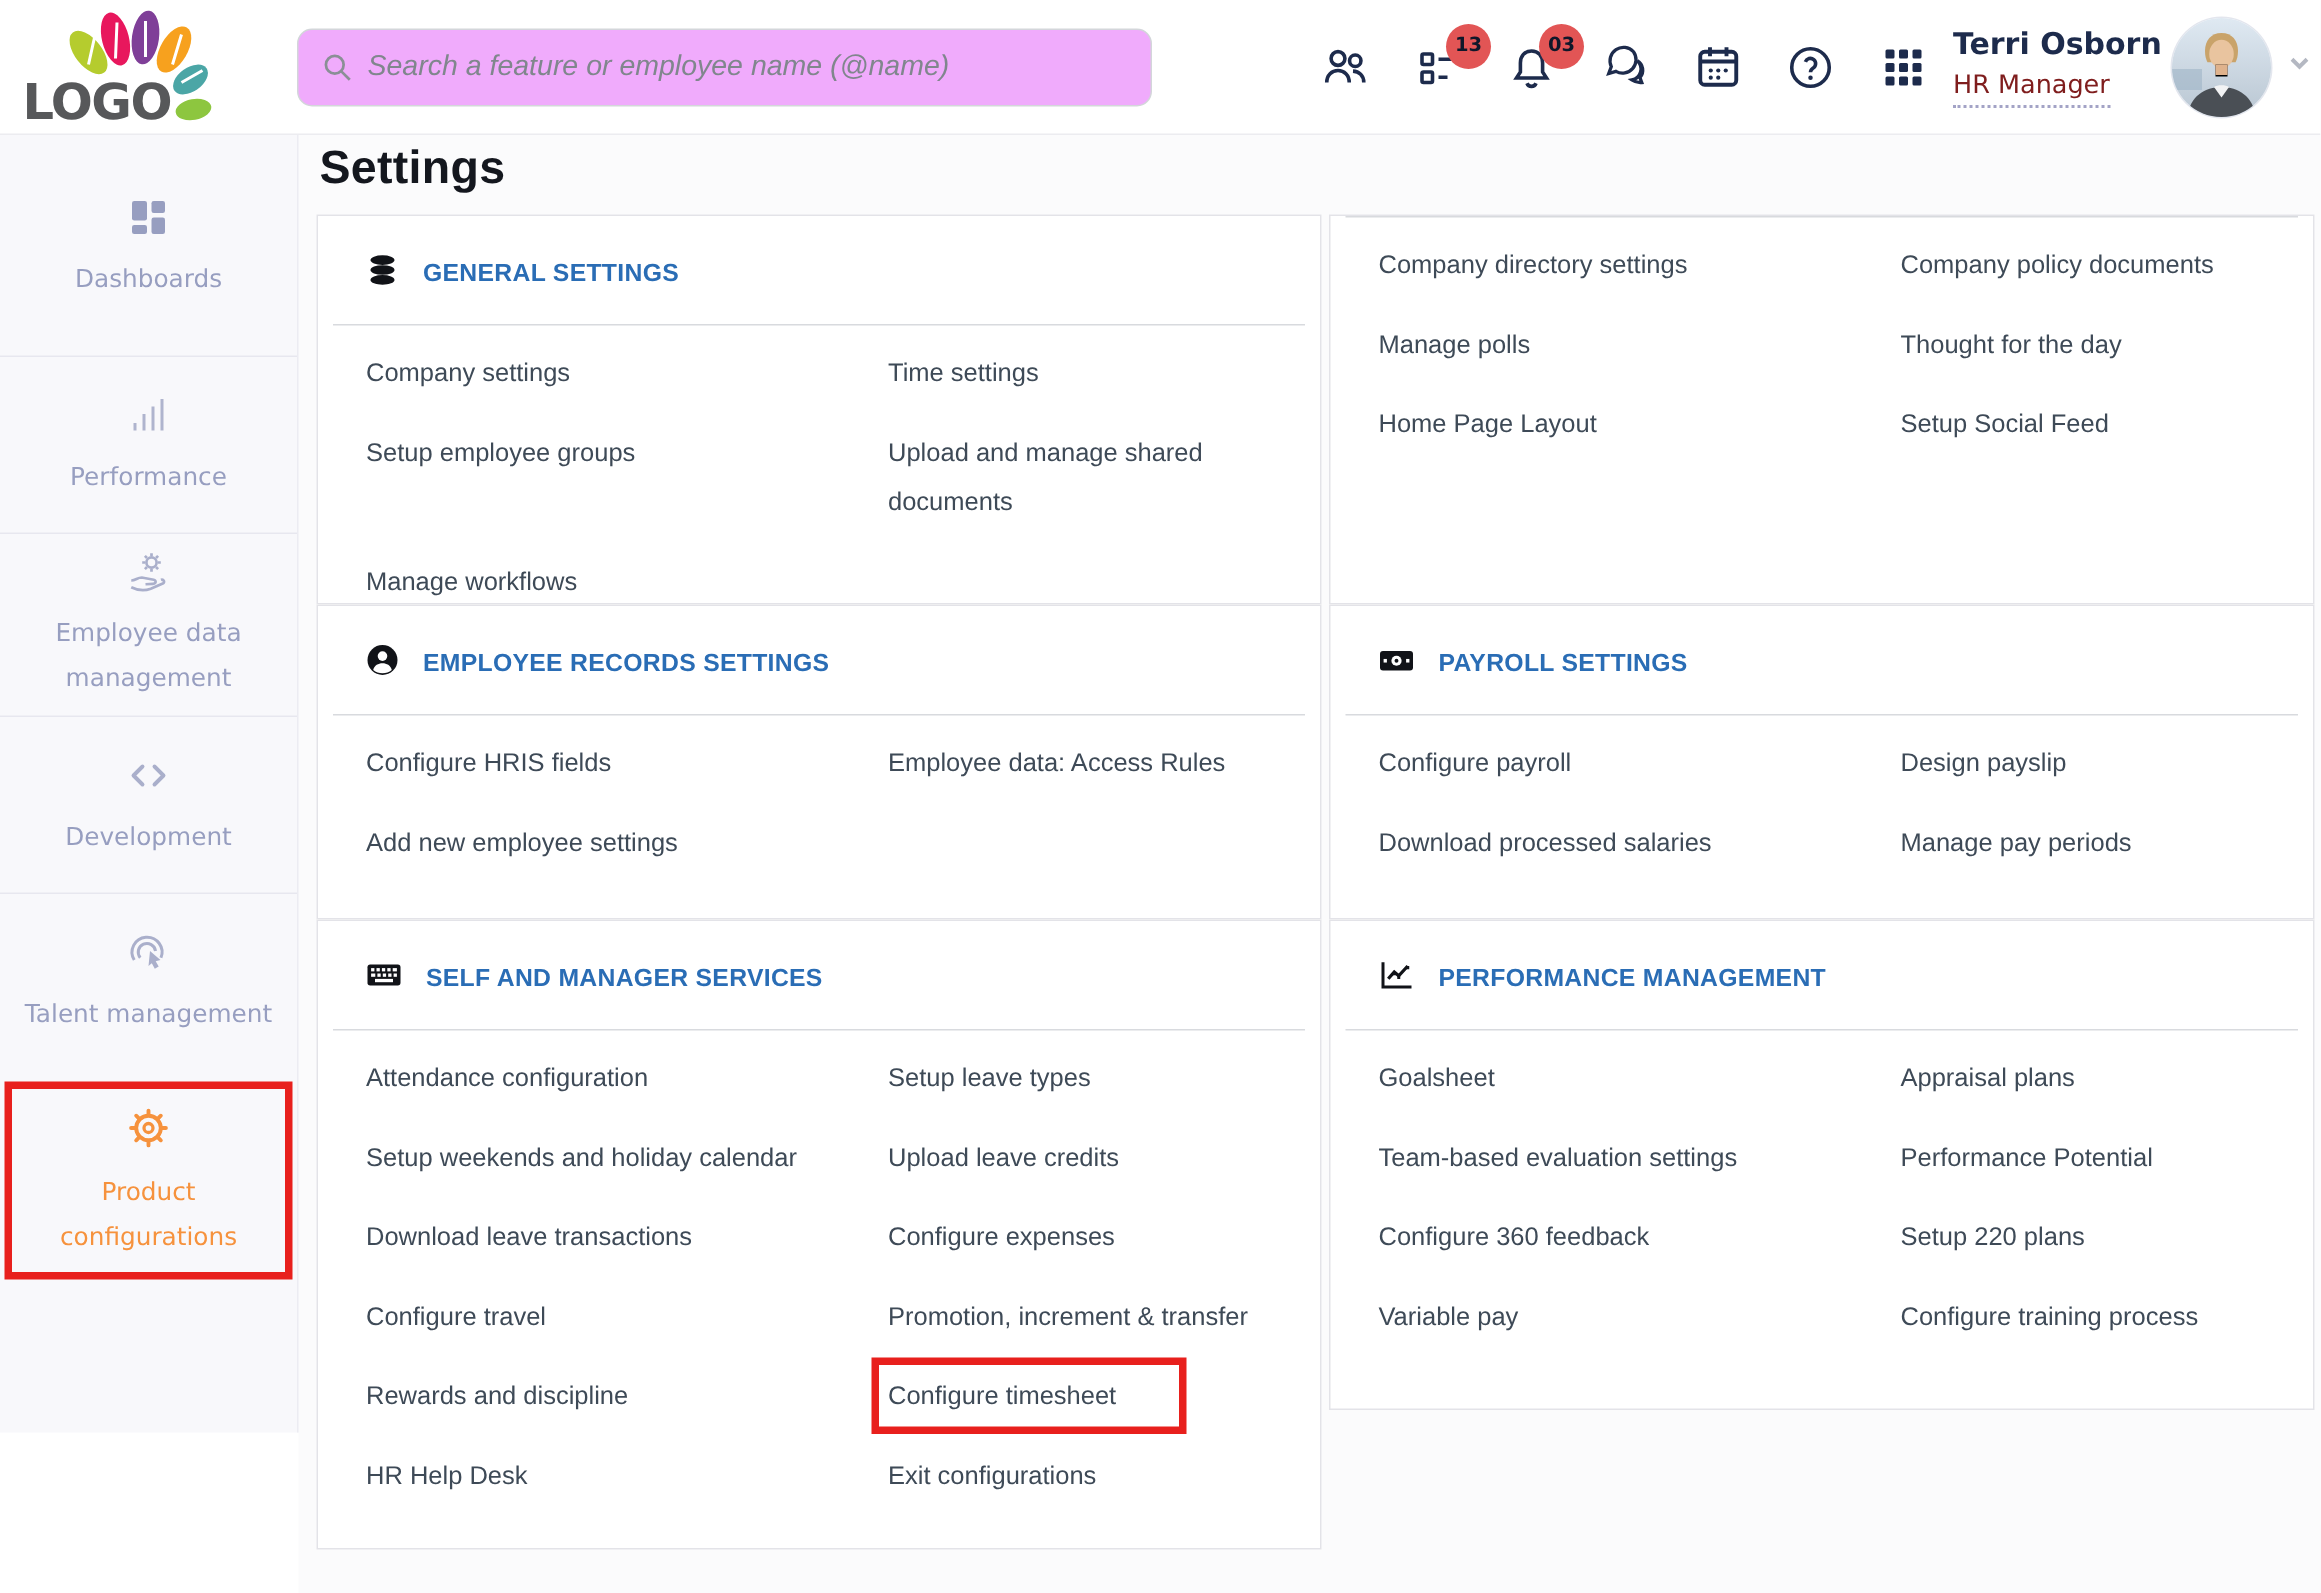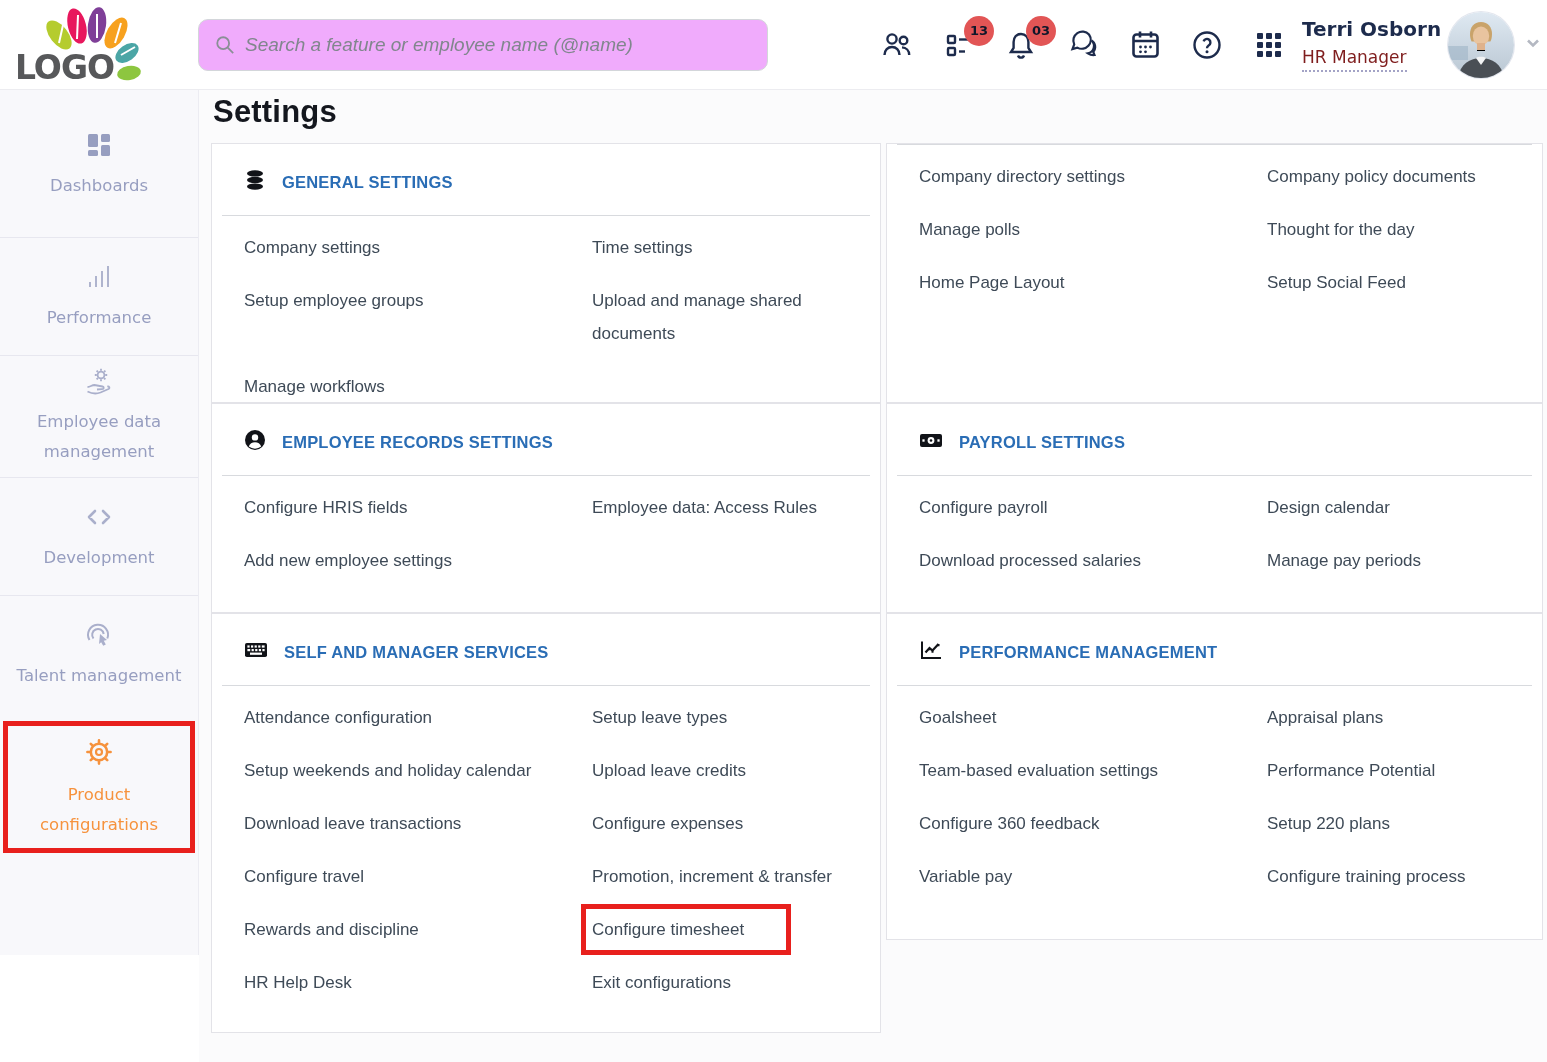--- a/index.html
+++ b/index.html
@@ -336,21 +336,21 @@
                 <circle cx="12" cy="11.5" r="3.4" fill="#fff"></circle>
                 <circle cx="12" cy="11.5" r="1.3" fill="#111318"></circle>
                 <rect x="3.4" y="10.3" width="2.2" height="2.4" fill="#fff"></rect>
                 <rect x="18.4" y="10.3" width="2.2" height="2.4" fill="#fff"></rect>
               </svg></span>
             <span class="card-title">PAYROLL SETTINGS</span>
           </div>
           <hr class="card-divider">
           <div class="card-links">
             <a class="link">Configure payroll</a>
-            <a class="link">Design calendar</a>
+            <a class="link">Design payslip</a>
             <a class="link">Download processed salaries</a>
             <a class="link">Manage pay periods</a>
           </div>
         </section>
         <section class="card" data-card="performance-management">
           <div class="card-header">
             <span><svg width="24" height="22" viewBox="0 0 24 22" fill="none" stroke="#111318" stroke-width="2">
                 <path d="M3 2.5V19h19"></path>
                 <path d="M6.5 13.5l4-4.5 3 2.5 6-6.5" stroke-width="2.2"></path>
                 <path d="M10.5 9v2.2M13.5 11.5v2.2M19.5 5v2.2"></path>

